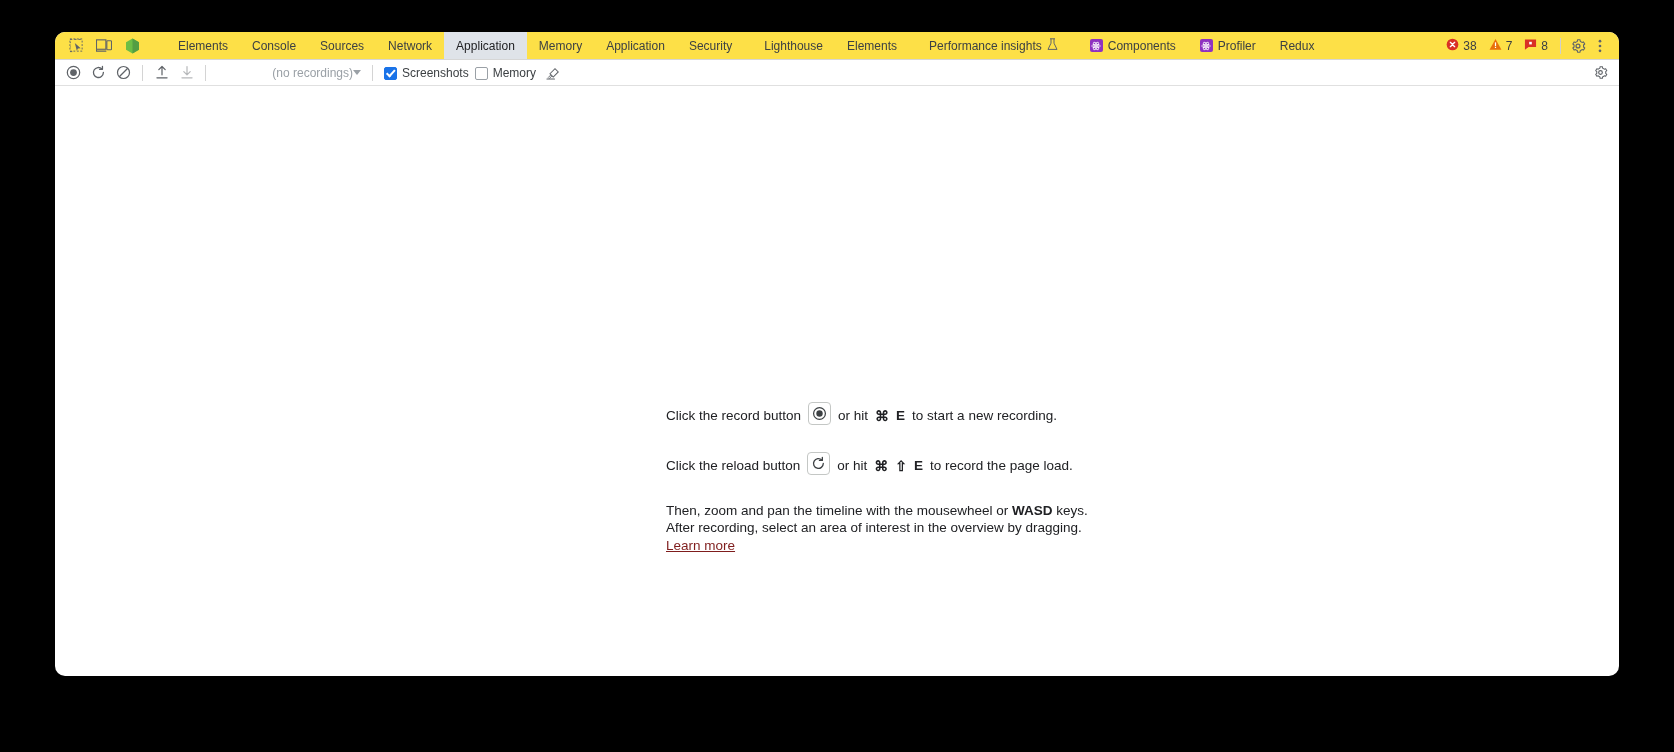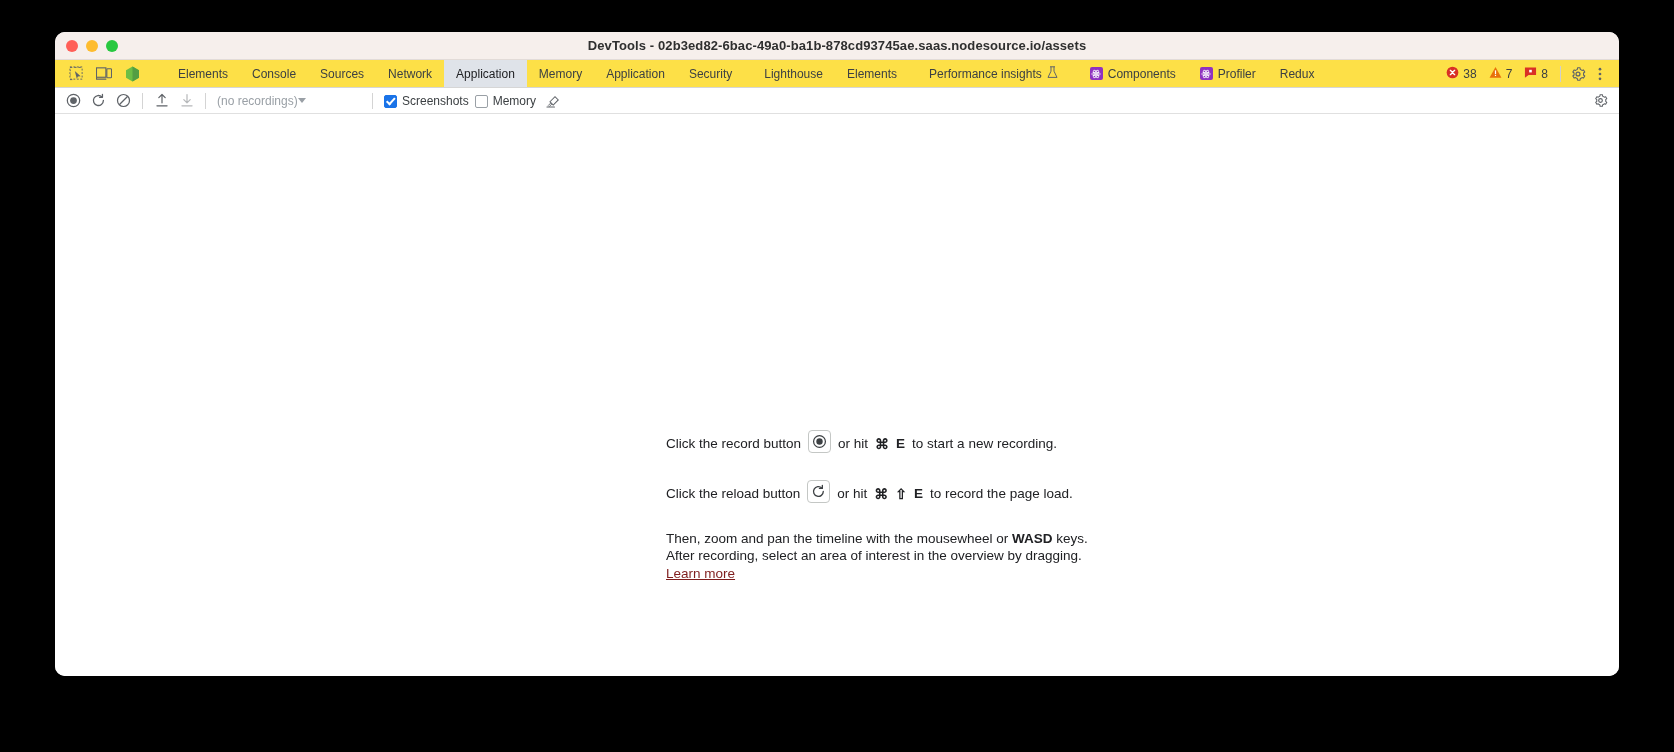--- a/index.html
+++ b/index.html
@@ -142,21 +142,21 @@
     border-radius: 3px;
   }
   .pbtn.dim { opacity: .45; }
   .psep { width: 1px; height: 16px; background: #d4d4d4; margin: 0 5px; }
 
   #recordings-select {
     width: 150px;
     height: 20px;
     display: flex;
     align-items: center;
-    justify-content: flex-start;
+    justify-content: flex-end;
     color: #9aa0a6;
     font-size: 12px;
     padding: 0 4px 0 2px;
     margin-left: 2px;
   }
   .caret {
     width: 0; height: 0;
     border-left: 4px solid transparent;
     border-right: 4px solid transparent;
     border-top: 5px solid #9aa0a6;
@@ -227,28 +227,20 @@
     display: inline-block;
     margin-top: 1px;
   }
   b { font-weight: bold; }
 </style>
 </head>
 <body>
 
 <div id="window">
 
-  <div id="titlebar">
-    <div id="traffic">
-      <div class="dot red"></div>
-      <div class="dot yellow"></div>
-      <div class="dot green"></div>
-    </div>
-    <div id="window-title">DevTools - 02b3ed82-6bac-49a0-ba1b-878cd93745ae.saas.nodesource.io/assets</div>
-  </div>
 
   <div id="tabbar">
 
     <div id="tab-left-icons">
       <div class="tool-ic">
         <svg width="15" height="15" viewBox="0 0 16 16">
           <path d="M1.5 1.5h3M6 1.5h3M10.5 1.5h3M1.5 14.5h3M1.5 5h0.01M1.5 9.5h0.01" stroke="#5f6368" stroke-width="1" stroke-linecap="round" stroke-dasharray="1.6 1.6"></path>
           <rect x="1" y="1" width="13" height="13" fill="none" stroke="#5f6368" stroke-width="1" stroke-dasharray="2 1.7"></rect>
           <path d="M6.2 5.2 L12.4 11 L9.5 11.1 L8.3 13.6 Z" fill="#5f6368"></path>
         </svg>

